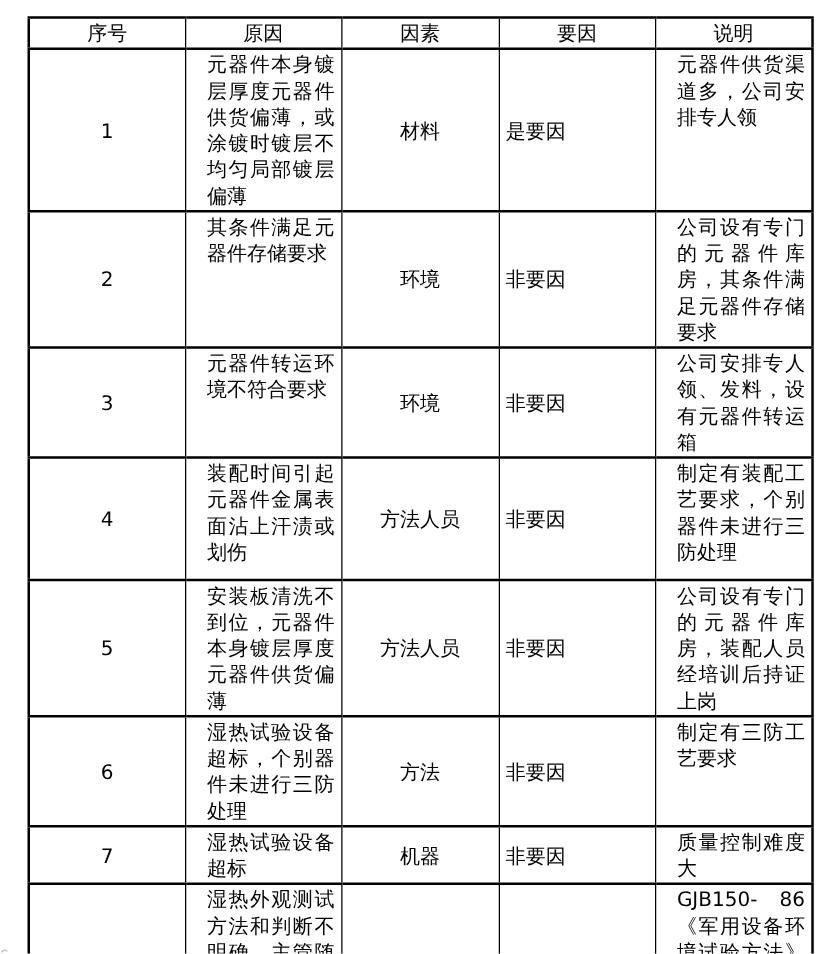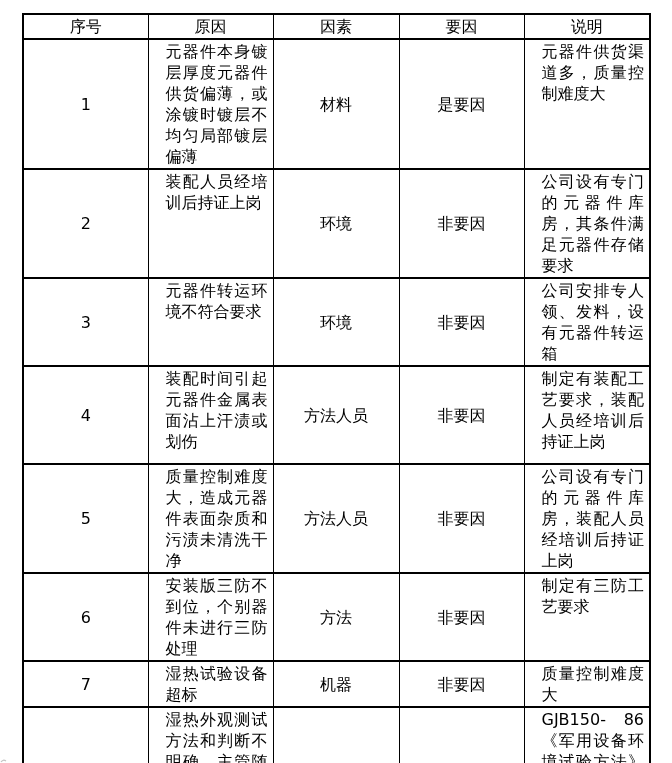--- a/index.html
+++ b/index.html
@@ -39,21 +39,21 @@
     border-bottom-width: 2px;
     padding: 1px 5px;
     font-weight: normal;
     overflow: hidden;
   }
   thead tr { height: 23px; }
   th { text-align: center; vertical-align: middle; }
 
   td.c-no     { text-align: center; vertical-align: middle; }
   td.c-factor { text-align: center; vertical-align: middle; }
-  td.c-key    { text-align: center; vertical-align: middle; }
+  td.c-key    { text-align: left; vertical-align: middle; }
   td.c-reason,
   td.c-note {
     text-align: justify;
     text-justify: inter-character;
     line-break: strict;
     vertical-align: top;
     padding-left: 17px;
   }
 
   tbody tr:nth-child(1) { height: 116px; }
@@ -94,53 +94,53 @@
         <th>要因</th>
         <th>说明</th>
       </tr>
     </thead>
     <tbody>
       <tr>
         <td class="c-no">1</td>
         <td class="c-reason">元器件本身镀层厚度元器件供货偏薄，或涂镀时镀层不均匀局部镀层偏薄</td>
         <td class="c-factor">材料</td>
         <td class="c-key">是要因</td>
-        <td class="c-note">元器件供货渠道多，质量控制难度大</td>
+        <td class="c-note">元器件供货渠道多，公司安排专人领</td>
       </tr>
       <tr>
         <td class="c-no">2</td>
-        <td class="c-reason">装配人员经培训后持证上岗</td>
+        <td class="c-reason">其条件满足元器件存储要求</td>
         <td class="c-factor">环境</td>
         <td class="c-key">非要因</td>
         <td class="c-note">公司设有专门的元器件库房，其条件满足元器件存储要求</td>
       </tr>
       <tr>
         <td class="c-no">3</td>
         <td class="c-reason">元器件转运环境不符合要求</td>
         <td class="c-factor">环境</td>
         <td class="c-key">非要因</td>
         <td class="c-note">公司安排专人领、发料，设有元器件转运箱</td>
       </tr>
       <tr>
         <td class="c-no">4</td>
         <td class="c-reason">装配时间引起元器件金属表面沾上汗渍或划伤</td>
         <td class="c-factor">方法人员</td>
         <td class="c-key">非要因</td>
-        <td class="c-note">制定有装配工艺要求，装配人员经培训后持证上岗</td>
+        <td class="c-note">制定有装配工艺要求，个别器件未进行三防处理</td>
       </tr>
       <tr>
         <td class="c-no">5</td>
-        <td class="c-reason">质量控制难度大，造成元器件表面杂质和污渍未清洗干净</td>
+        <td class="c-reason">安装板清洗不到位，元器件本身镀层厚度元器件供货偏薄</td>
         <td class="c-factor">方法人员</td>
         <td class="c-key">非要因</td>
         <td class="c-note">公司设有专门的元器件库房，装配人员经培训后持证上岗</td>
       </tr>
       <tr>
         <td class="c-no">6</td>
-        <td class="c-reason">安装版三防不到位，个别器件未进行三防处理</td>
+        <td class="c-reason">湿热试验设备超标，个别器件未进行三防处理</td>
         <td class="c-factor">方法</td>
         <td class="c-key">非要因</td>
         <td class="c-note">制定有三防工艺要求</td>
       </tr>
       <tr>
         <td class="c-no">7</td>
         <td class="c-reason">湿热试验设备超标</td>
         <td class="c-factor">机器</td>
         <td class="c-key">非要因</td>
         <td class="c-note">质量控制难度大</td>

